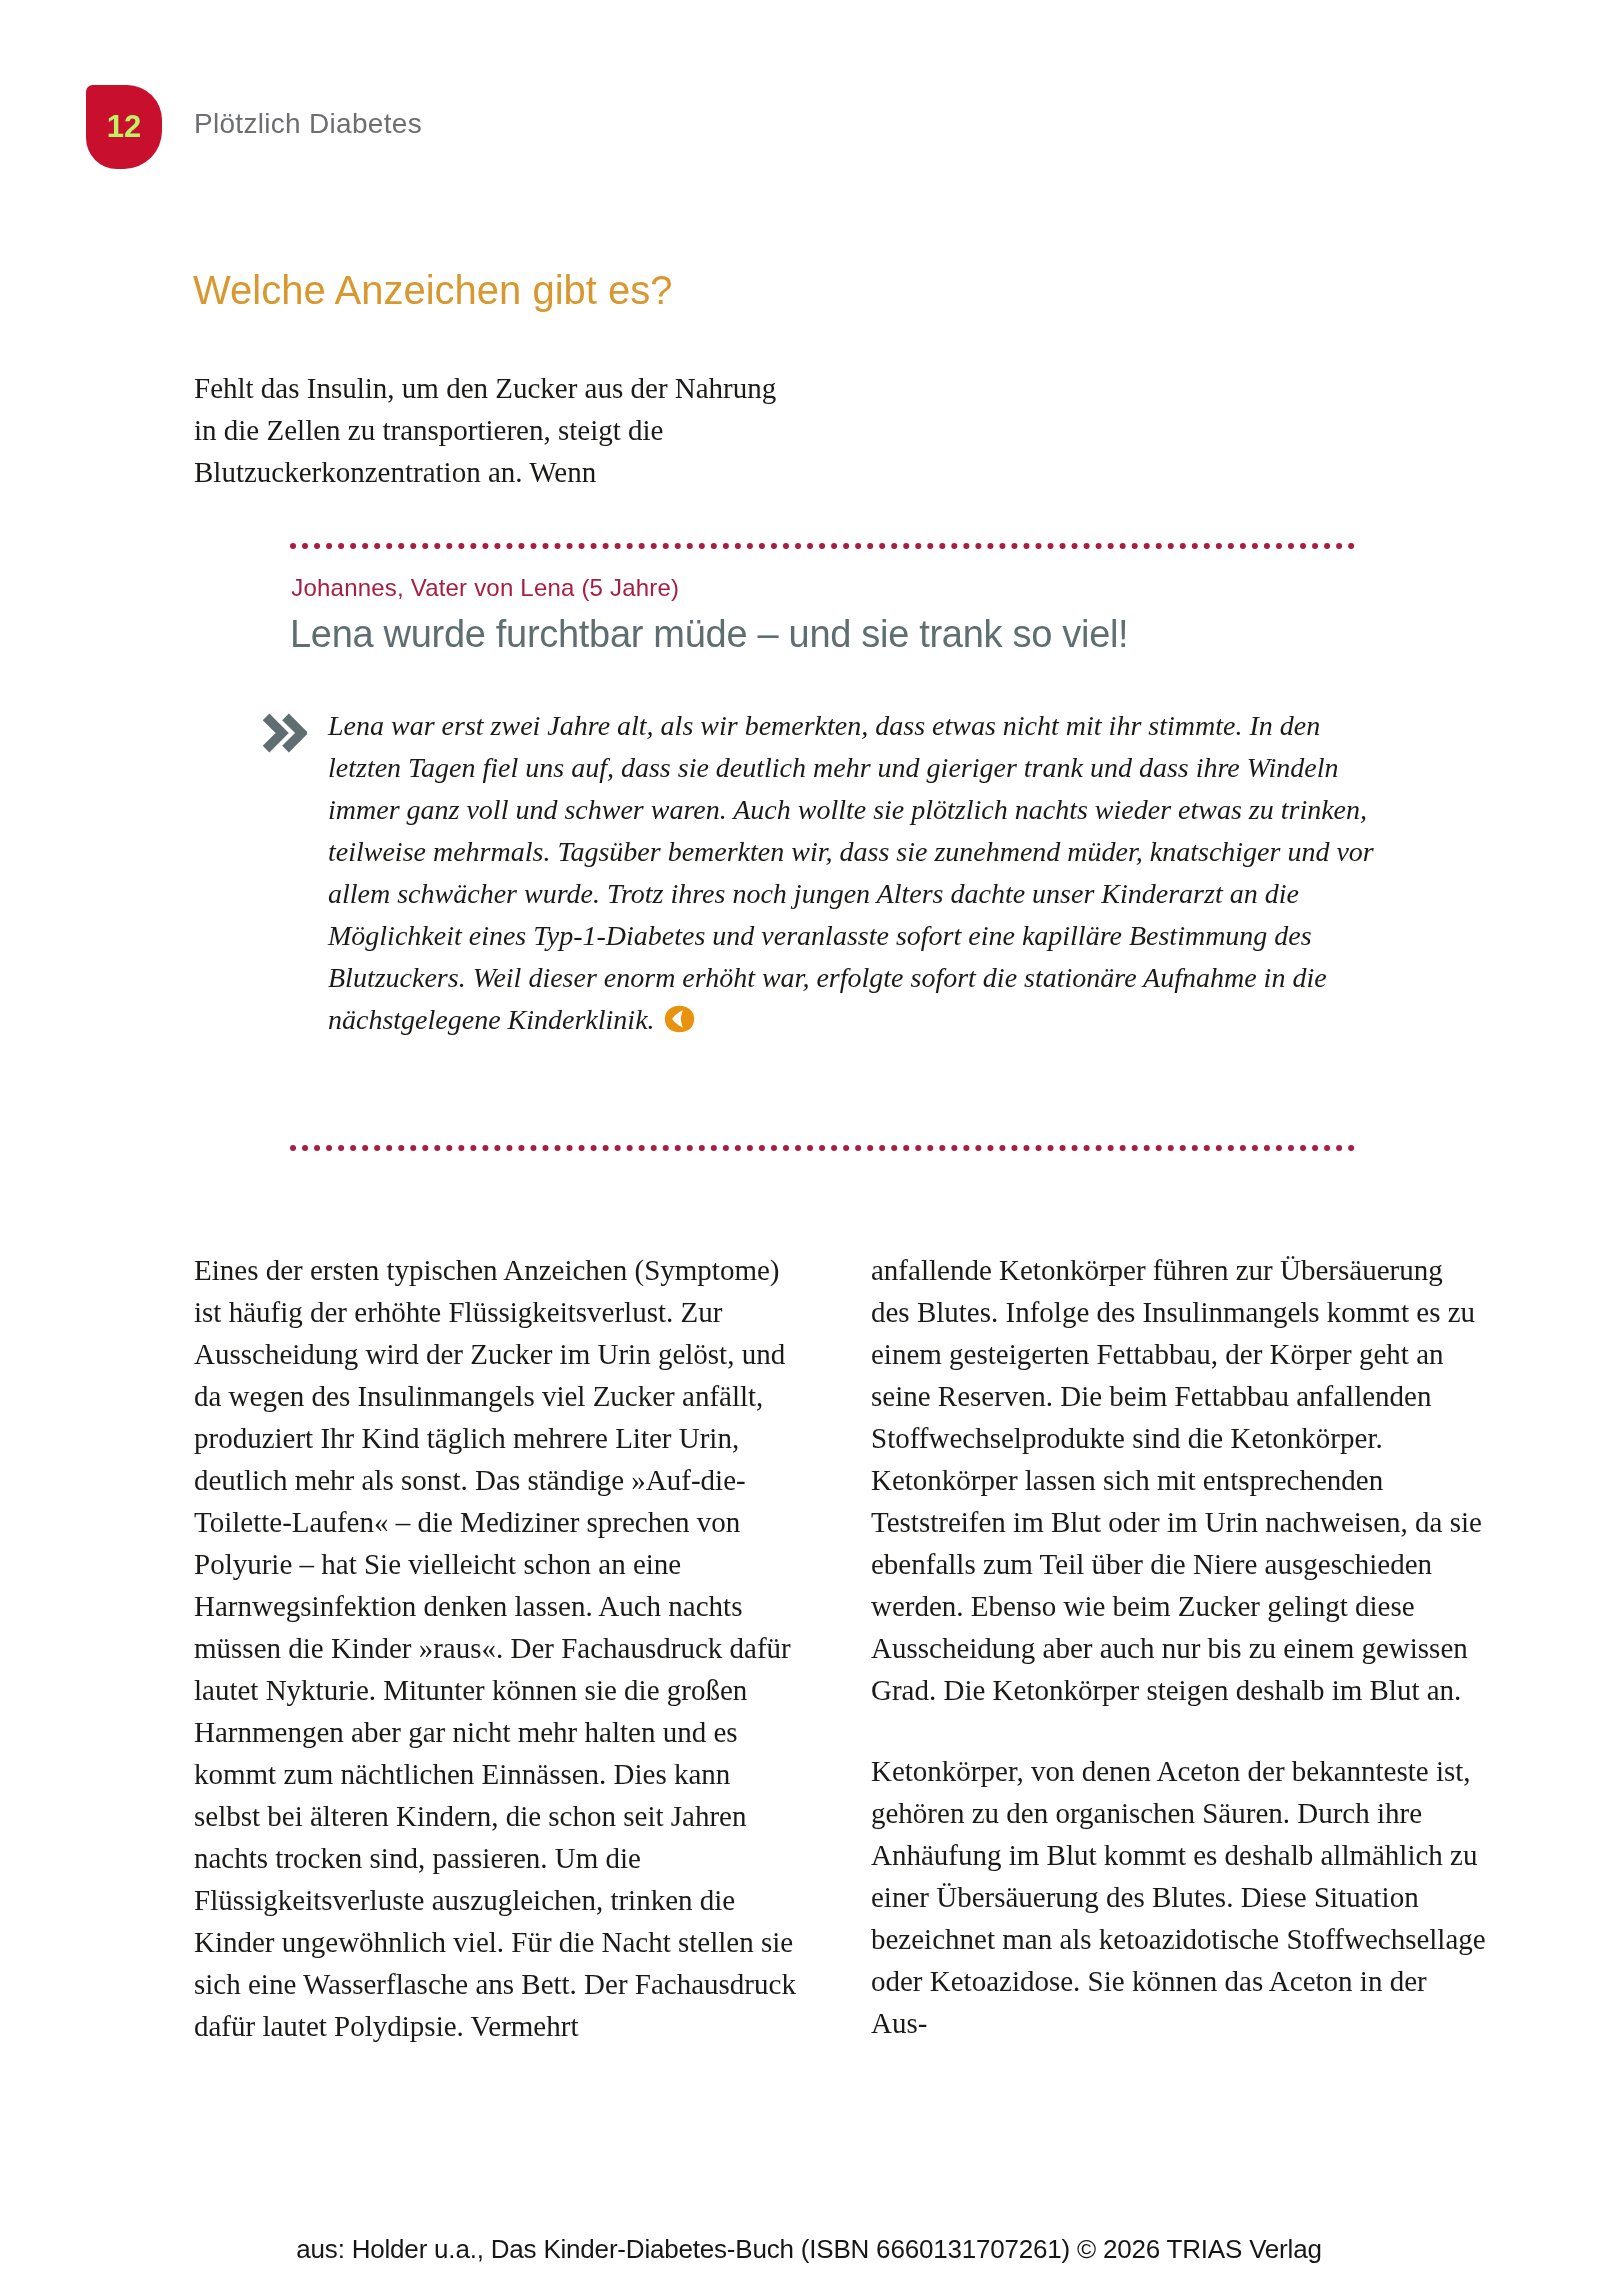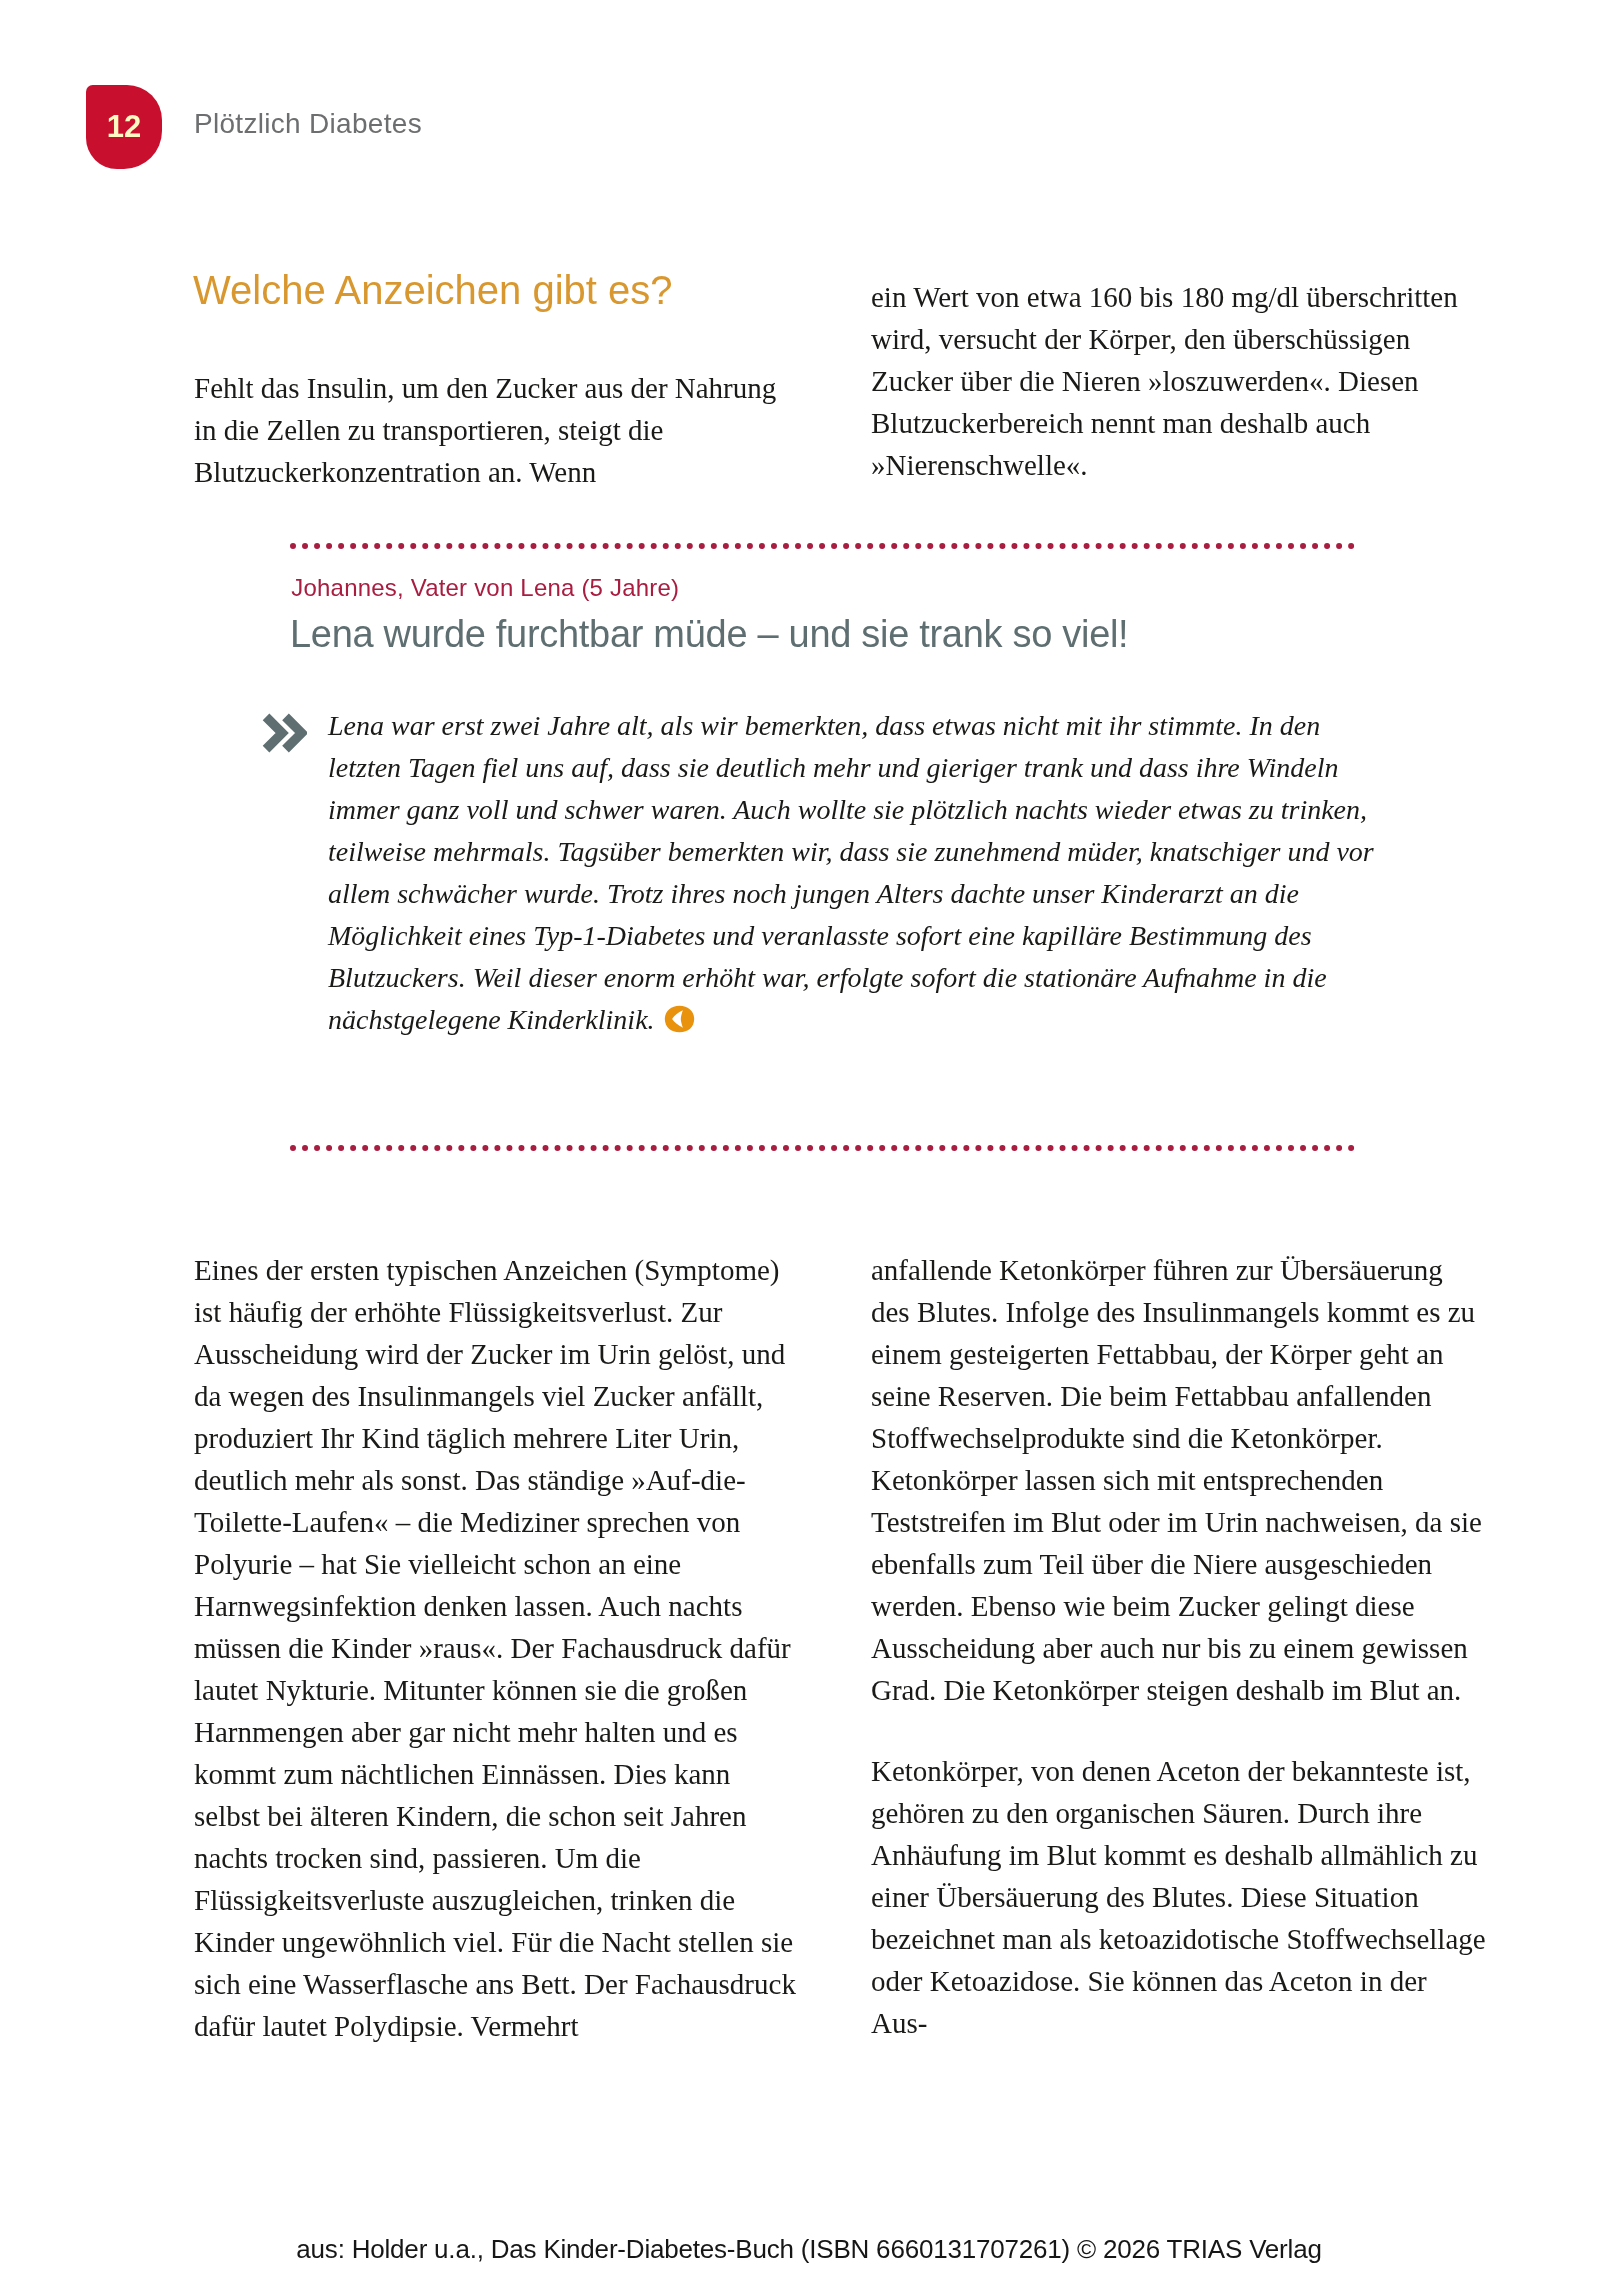--- a/index.html
+++ b/index.html
@@ -7,21 +7,21 @@
     position:relative;width:1618px;height:2284px;background:#ffffff;overflow:hidden;
     font-family:"Liberation Serif",serif;color:#1a1a18;
   }
   
   .badge{
     position:absolute;left:86px;top:85px;width:76px;height:84px;
     background:#C8102E;border-radius:6.7px 35px 38px 31px;
     display:flex;align-items:center;justify-content:center;
   }
   .badge span{
-    font-family:"Liberation Sans",sans-serif;font-weight:700;font-size:31px;color:#fef9c3;
+    font-family:"Liberation Sans",sans-serif;font-weight:700;font-size:31px;color:#bef264;
   }
   .chapter{
     position:absolute;left:194px;top:108px;
     font-family:"Liberation Sans",sans-serif;font-size:28px;color:#6D6E70;letter-spacing:0.3px;
   }
   
   .heading{
     position:absolute;left:193px;top:268px;margin:0;
     font-family:"Liberation Sans",sans-serif;font-weight:400;font-size:40px;color:#D9982F;
   }
@@ -68,21 +68,20 @@
 <div class="page">
 
   <div class="badge">
     <span>12</span>
   </div>
   <div class="chapter">Plötzlich Diabetes</div>
 
   <h1 class="heading">Welche Anzeichen gibt es?</h1>
 
   <p class="intro intro-left">Fehlt das Insulin, um den Zucker aus der Nahrung in die Zellen zu transportieren, steigt die Blutzuckerkonzentration an. Wenn</p>
-  <p class="intro intro-right">ein Wert von etwa 160 bis 180 mg/dl überschritten wird, versucht der Körper, den überschüssigen Zucker über die Nieren »loszuwerden«. Diesen Blutzuckerbereich nennt man deshalb auch »Nierenschwelle«.</p>
 
   <section class="testimonial">
     <div class="dotline dot-top"></div>
     <div class="attribution">Johannes, Vater von Lena (5 Jahre)</div>
     <h2 class="t-title">Lena wurde furchtbar müde – und sie trank so viel!</h2>
 
     <div class="quote-row">
       <span class="qmark">
         <svg width="47" height="42" viewBox="0 0 70 62" aria-hidden="true">
           <polyline points="9,7 33,31 9,55" fill="none" stroke="#5E6E71" stroke-width="14"></polyline>

